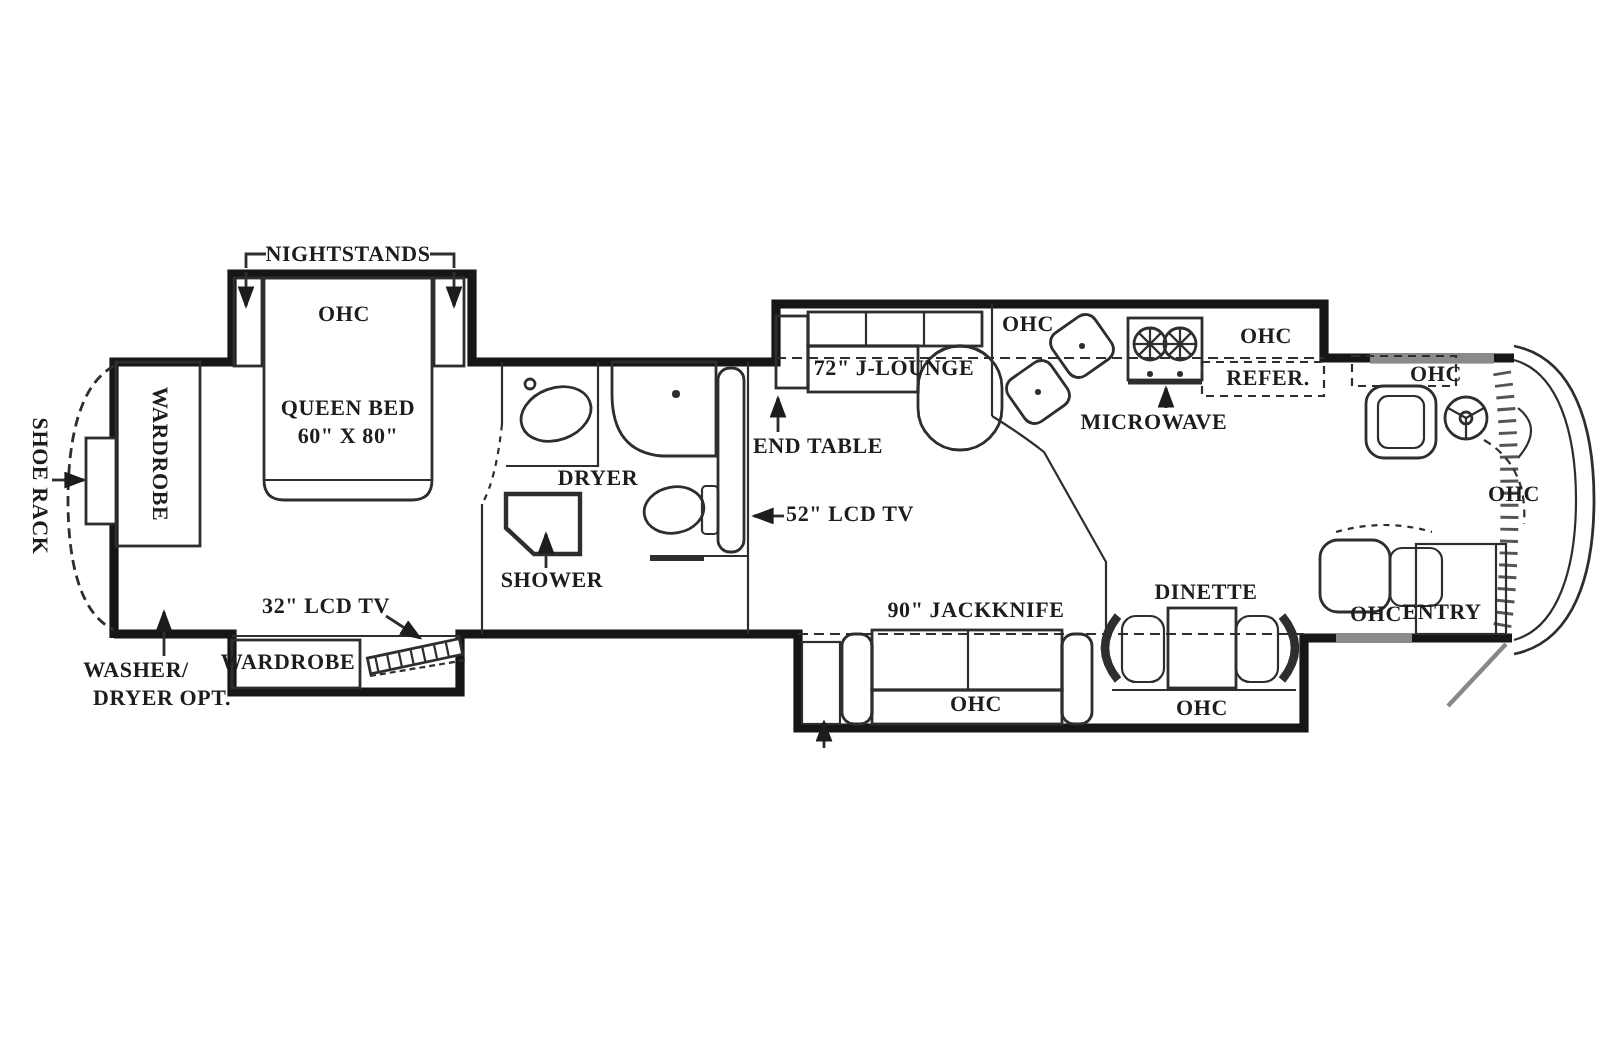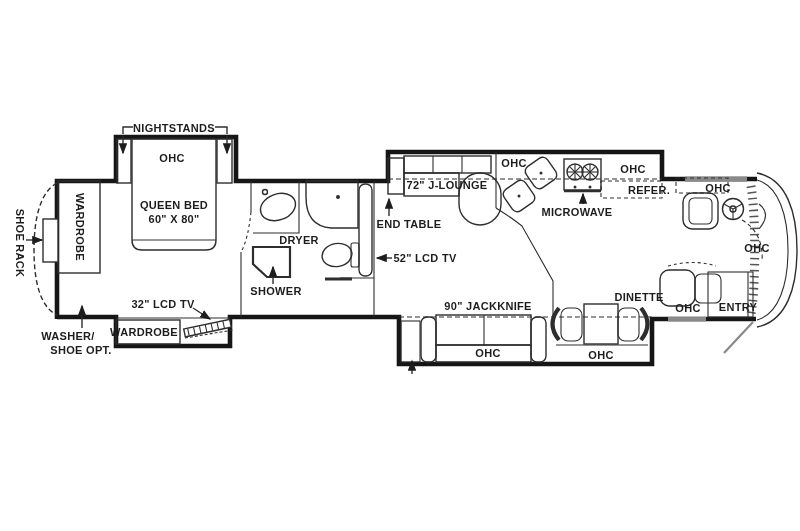--- a/index.html
+++ b/index.html
@@ -1,17 +1,17 @@
 <!DOCTYPE html>
 <html><head>
 <meta charset="utf-8">
 <style>
   html,body{margin:0;padding:0;background:#fff;}
   #stage{position:relative;width:800px;height:376px;background:#ffffff;overflow:hidden;
-         font-family:Liberation Sans, sans-serif;}
+         font-family:Liberation Serif, serif;}
   #plan-svg{position:absolute;left:0;top:0;}
   #plan-svg path,#plan-svg rect,#plan-svg line,#plan-svg circle,#plan-svg ellipse,#plan-svg polyline{
       fill:none;stroke:#2e2e2e;stroke-width:1.4;}
   #plan-svg .wall{stroke:#161616;stroke-width:4.6;}
   #plan-svg .thin{stroke-width:1.1;}
   #plan-svg .dash{stroke-dasharray:5,3;}
   #plan-svg .dot{fill:#2e2e2e;stroke:none;}
   #plan-svg .fillg{fill:#8a8a8a;stroke:none;}
   #plan-svg .fillw{fill:#ffffff;}
   .lbl{position:absolute;font-weight:700;font-size:11px;line-height:1;color:#1d1d1d;
@@ -179,35 +179,35 @@
   </g>
 </svg>
 
 <div class="lbl" style="left:174px;top:128px">NIGHTSTANDS</div>
 <div class="lbl" style="left:172px;top:158px">OHC</div>
 <div class="lbl" style="left:174px;top:205px">QUEEN BED</div>
 <div class="lbl" style="left:174px;top:219px">60" X 80"</div>
 <div class="lbl v" style="left:19px;top:243px">SHOE RACK</div>
 <div class="lbl v" style="left:79px;top:227px">WARDROBE</div>
 <div class="lbl" style="left:68px;top:336px">WASHER/</div>
-<div class="lbl" style="left:81px;top:350px">SHOE OPT.</div>
+<div class="lbl" style="left:81px;top:350px">DRYER OPT.</div>
 <div class="lbl" style="left:144px;top:332px">WARDROBE</div>
 <div class="lbl" style="left:163px;top:304px">32" LCD TV</div>
 <div class="lbl" style="left:299px;top:240px">DRYER</div>
 <div class="lbl" style="left:276px;top:291px">SHOWER</div>
 <div class="lbl" style="left:409px;top:224px">END TABLE</div>
 <div class="lbl" style="left:425px;top:258px">52" LCD TV</div>
 <div class="lbl" style="left:447px;top:185px">72" J-LOUNGE</div>
 <div class="lbl" style="left:514px;top:163px">OHC</div>
 <div class="lbl" style="left:577px;top:212px">MICROWAVE</div>
 <div class="lbl" style="left:633px;top:169px">OHC</div>
-<div class="lbl" style="left:649px;top:190px">REFER.</div>
+<div class="lbl" style="left:634px;top:190px">REFER.</div>
 <div class="lbl" style="left:718px;top:188px">OHC</div>
 <div class="lbl" style="left:757px;top:248px">OHC</div>
 <div class="lbl" style="left:688px;top:308px">OHC</div>
-<div class="lbl" style="left:738px;top:307px">ENTRY</div>
-<div class="lbl" style="left:639px;top:297px">DINETTE</div>
+<div class="lbl" style="left:721px;top:307px">ENTRY</div>
+<div class="lbl" style="left:603px;top:297px">DINETTE</div>
 <div class="lbl" style="left:601px;top:355px">OHC</div>
 <div class="lbl" style="left:488px;top:306px">90" JACKKNIFE</div>
 <div class="lbl" style="left:488px;top:353px">OHC</div>
 <div class="lbl" style="left:417px;top:381px">STORAGE</div>
 
 </div>
 
 </body></html>

